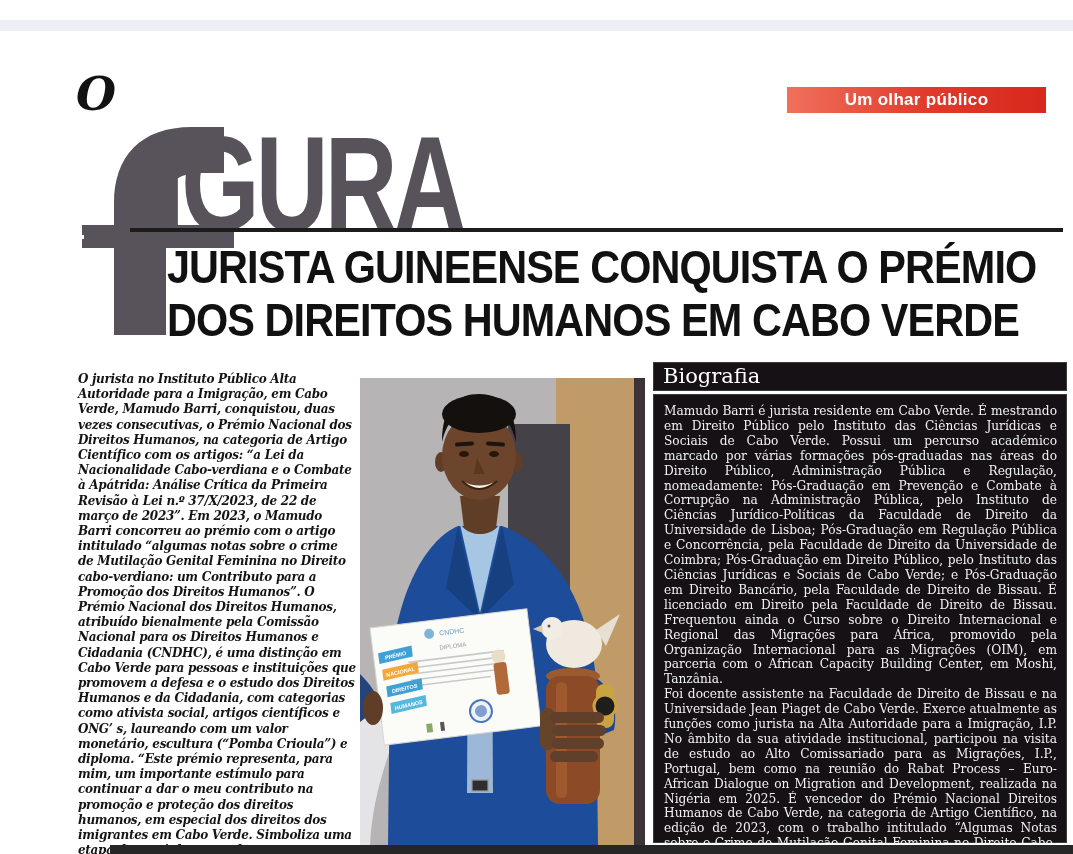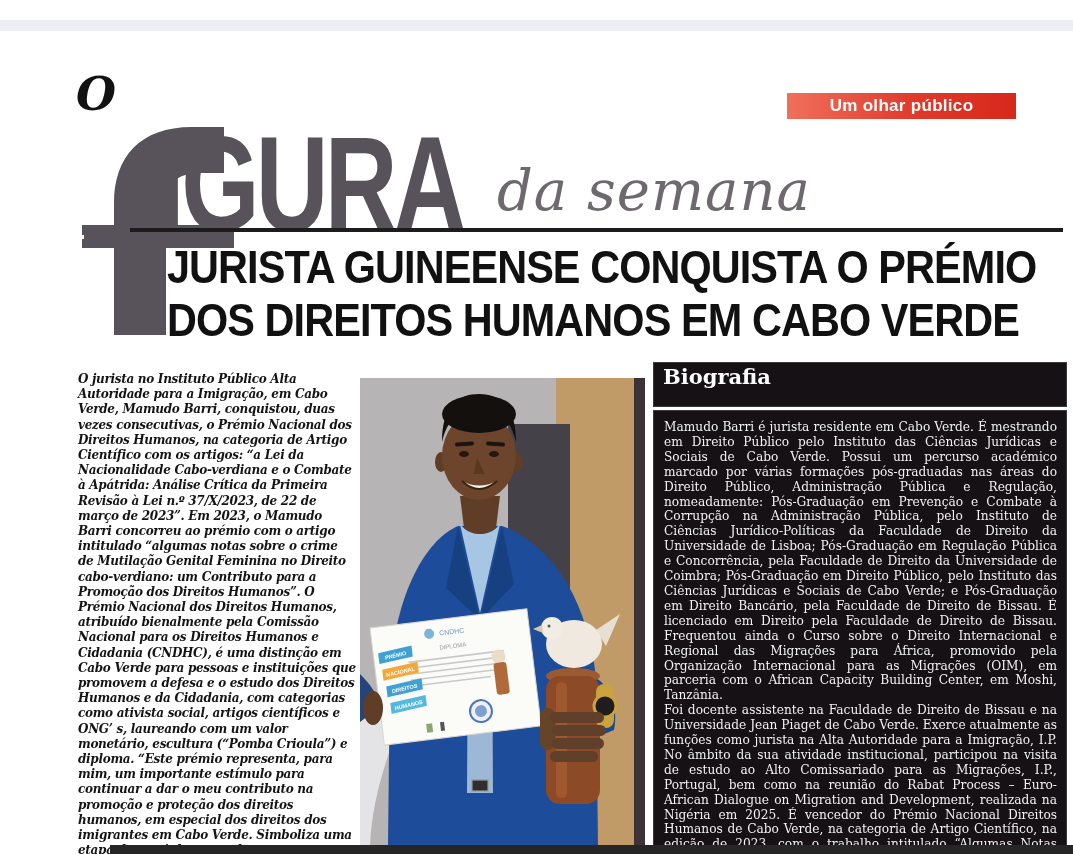--- a/index.html
+++ b/index.html
@@ -12,24 +12,24 @@
   .logo-text{font-family:"DejaVu Serif",serif;font-style:italic;font-weight:700;
              font-size:46px;color:#121212;letter-spacing:-1px;line-height:64px;}
   .logo-sun{position:relative;width:72px;height:72px;margin:-8px -6px 0 -2px;flex:0 0 auto;}
   .logo-sun svg{position:absolute;left:0;top:0;}
   .logo-de{position:absolute;left:0;top:0;width:72px;height:72px;display:flex;
            align-items:center;justify-content:center;padding-top:8px;box-sizing:border-box;
            font-family:"DejaVu Serif",serif;font-style:italic;font-weight:700;
            font-size:27px;color:#fff;}
 
   
-  .banner{position:absolute;left:787px;top:87px;width:229px;height:26px;
+  .banner{position:absolute;left:787px;top:87px;width:259px;height:26px;
           background:linear-gradient(90deg,#f0705c 0%,#e03a2b 55%,#d7281c 100%);
           color:#fff;font-weight:bold;font-size:17px;display:flex;align-items:center;
-          justify-content:center;letter-spacing:.3px;margin-top:6px;}
+          justify-content:center;letter-spacing:.3px;}
 
   
   .mast-f{position:absolute;left:74px;top:127px;width:160px;height:208px;}
   .mast-word{position:absolute;left:157px;top:116px;font-weight:900;font-size:136px;
              line-height:1;color:#58535a;letter-spacing:-5px;transform:scaleX(.74);
              transform-origin:left top;font-family:"Liberation Sans",sans-serif;}
   .mast-script{position:absolute;left:497px;top:158px;font-family:"DejaVu Serif",serif;
                font-style:italic;font-size:56px;color:#6e696e;letter-spacing:1px;}
   .rule{position:absolute;left:130px;top:228px;width:933px;height:4px;background:#1c1c1c;}
 
@@ -45,22 +45,22 @@
         font-size:12px;line-height:15.2px;letter-spacing:-.3px;color:#141414;
         text-align:left;}
 
   
   .photo{position:absolute;left:360px;top:378px;width:285px;height:467px;margin:0;
          background:#b7b4b6;}
   .photo svg{display:block;}
 
   
   .bio{position:absolute;left:653px;top:362px;width:414px;}
-  .bio-header{height:45px;background:#151115;border:1px solid #3a3a3a;box-sizing:border-box;
-              color:#fff;font-family:"DejaVu Serif",serif;font-weight:700;font-size:21px;
+  .bio-header{height:29px;background:#151115;border:1px solid #3a3a3a;box-sizing:border-box;
+              color:#fff;font-family:"DejaVu Serif",serif;font-weight:400;font-size:21px;
               line-height:27px;padding-left:9px;}
   .bio-body{margin-top:3px;background:#151115;border:1px solid #3a3a3a;box-sizing:border-box;
             padding:9px 9px 5px 10px;height:449px;color:#f2f2f2;
             font-family:"DejaVu Serif",serif;font-size:12.2px;line-height:14.9px;
             text-align:justify;}
   .bio-body p{margin:0;}
 
   .bottom-bar{position:absolute;left:110px;top:845px;width:963px;height:9px;background:#262626;}
 </style>
 </head>
@@ -76,21 +76,20 @@
   <div class="banner">Um olhar público</div>
 
   <div class="mast-f">
     <svg width="160" height="208" viewBox="0 0 160 208" aria-label="f">
       <path d="M118 0 C 66 0 40 30 40 76 L40 208 L92 208 L92 80 C92 56 102 46 128 46 L150 46 L150 0 Z" fill="#58535a"></path>
       <rect x="8" y="98" width="152" height="23" fill="#58535a"></rect>
       <rect x="0" y="108" width="10" height="4" fill="#ffffff"></rect>
     </svg>
   </div>
   <div class="mast-word">iGURA</div>
-  <div class="mast-script">da semana</div>
   <div class="rule"></div>
 
   <h1 class="headline">
     <div>JURISTA GUINEENSE CONQUISTA O PRÉMIO</div>
     <div>DOS DIREITOS HUMANOS EM CABO VERDE</div>
   </h1>
 
   <article class="lead">O jurista no Instituto Público Alta Autoridade para a Imigração, em Cabo Verde, Mamudo Barri, conquistou, duas vezes consecutivas, o Prémio Nacional dos Direitos Humanos, na categoria de Artigo Científico com os artigos: “a Lei da Nacionalidade Cabo-verdiana e o Combate à Apátrida: Análise Crítica da Primeira Revisão à Lei n.º 37/X/2023, de 22 de março de 2023”. Em 2023, o Mamudo Barri concorreu ao prémio com o artigo intitulado “algumas notas sobre o crime de Mutilação Genital Feminina no Direito cabo-verdiano: um Contributo para a Promoção dos Direitos Humanos”. O Prémio Nacional dos Direitos Humanos, atribuído bienalmente pela Comissão Nacional para os Direitos Humanos e Cidadania (CNDHC), é uma distinção em Cabo Verde para pessoas e instituições que promovem a defesa e o estudo dos Direitos Humanos e da Cidadania, com categorias como ativista social, artigos científicos e ONG’ s, laureando com um valor monetário, escultura (“Pomba Crioula”) e diploma. “Este prémio representa, para mim, um importante estímulo para continuar a dar o meu contributo na promoção e proteção dos direitos humanos, em especial dos direitos dos imigrantes em Cabo Verde. Simboliza uma etapa do caminho para alcançar o principal objetivo subjacente ao artigo: a melhoria da legislação cabo-verdiana na prevenção da apátrida, porque, afinal, o direito à nacionalidade constitui uma condição essencial para o exercício efetivo de outros direitos fundamentais”, disse Mamudo ao semanário.</article>
 
   <figure class="photo">

